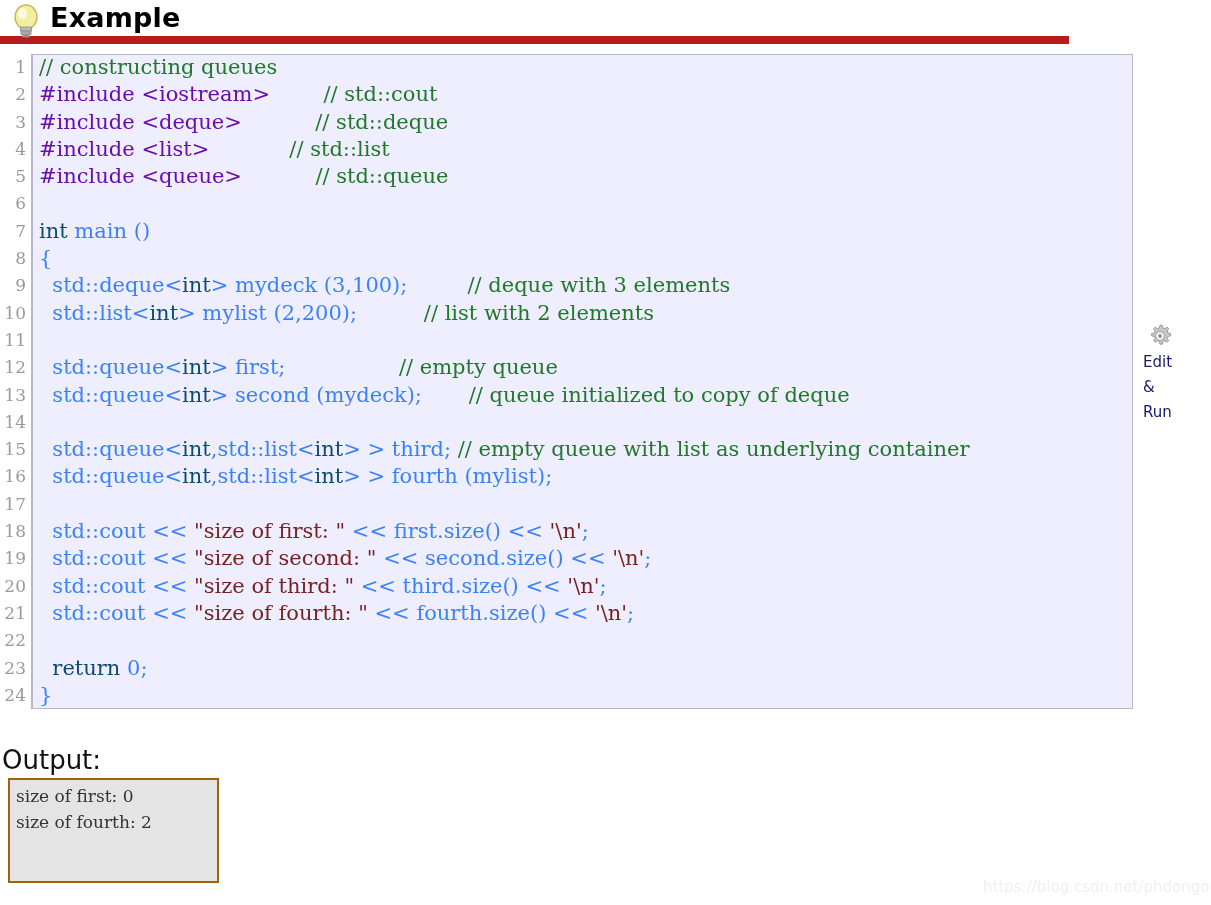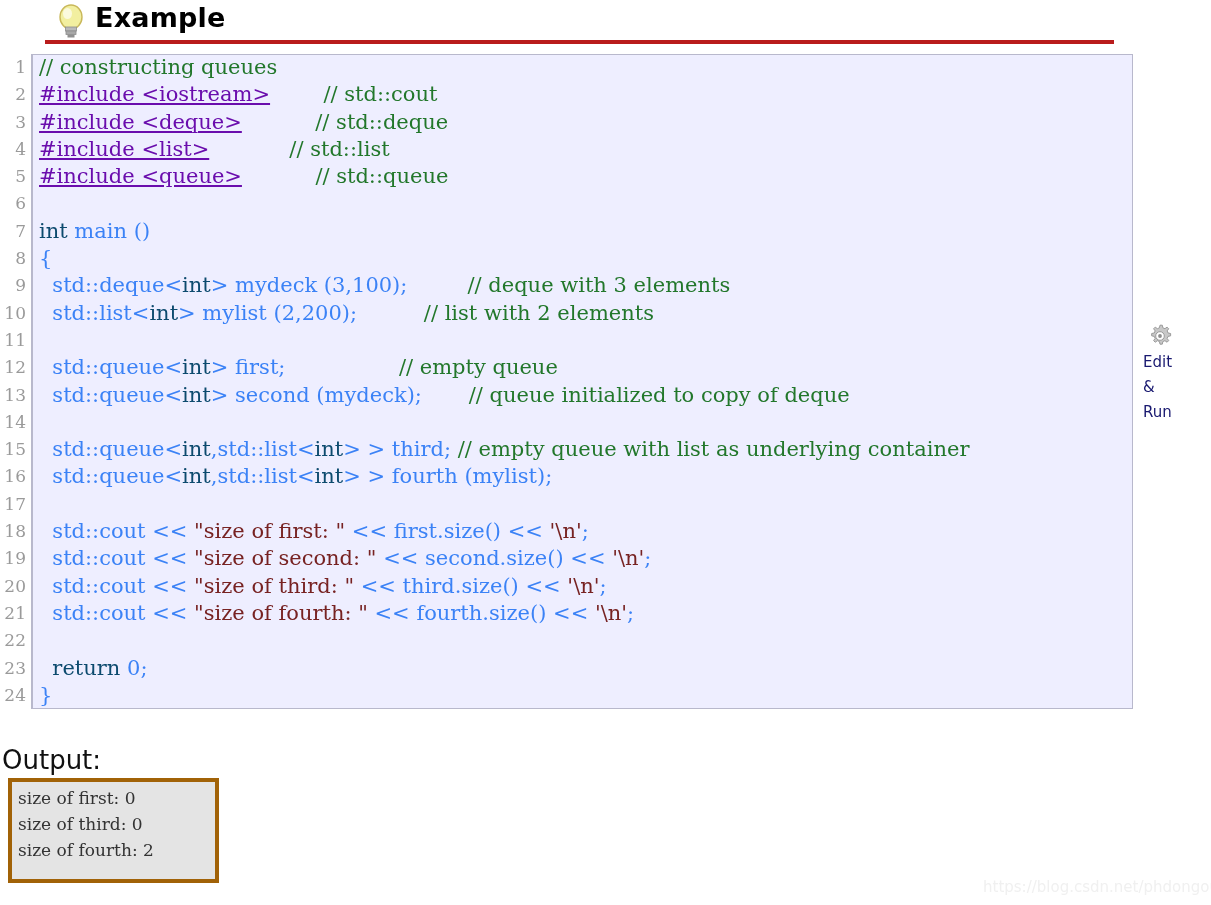--- a/index.html
+++ b/index.html
@@ -14,23 +14,22 @@
     font-family: "DejaVu Sans", sans-serif;
     overflow: hidden;
   }
 
   
   #header {
     position: absolute;
     left: 0; top: 0;
     width: 1069px;
     height: 44px;
-    border-bottom: 4px solid #b91c1c;
-    box-sizing: border-box;
-    margin-left: 45px;
+    border-bottom: 8px solid #b91c1c;
+    box-sizing: border-box;
   }
   #bulb-icon {
     position: absolute;
     left: 10px; top: 3px;
     width: 32px; height: 36px;
   }
   #page-title {
     position: absolute;
     left: 50px;
     top: 2px;
@@ -92,21 +91,21 @@
     white-space: pre;
     overflow: hidden;
   }
   .cl {
     display: block;
     height: 27.3px;
     line-height: 27.3px;
     white-space: pre;
   }
   .kw   { color: #0c4a6e; }
-  .pre  { color: #6a0dad; text-decoration: underline; }
+  .pre  { color: #6a0dad; }
   .cmt  { color: #22772b; }
   .str  { color: #772222; }
   .pun  { color: #3b82f6; }
 
   
   #editrun {
     position: absolute;
     left: 1143px;
     top: 322px;
     width: 68px;
@@ -134,21 +133,21 @@
     color: #111111;
     font-family: "DejaVu Sans", sans-serif;
   }
   #output-box {
     position: absolute;
     left: 8px;
     top: 778px;
     width: 211px;
     height: 105px;
     background: #e4e4e4;
-    border: 4px solid #a16207;
+    border: 2px solid #a16207;
     box-sizing: border-box;
     padding: 3px 6px 0 6px;
   }
   #output-box .ol {
     display: block;
     font-family: "DejaVu Serif", serif;
     font-size: 17px;
     line-height: 26px;
     color: #333333;
     white-space: pre;
@@ -217,17 +216,16 @@
     <circle cx="14" cy="14" r="1.9" fill="#8e8e8e"></circle>
   </svg>
   <span class="erline">Edit</span>
   <span class="erline">&amp;</span>
   <span class="erline">Run</span>
 </div>
 
 <div id="output-label">Output:</div>
 <div id="output-box">
     <span class="ol">size of first: 0</span>
-    <span class="ol">size of third: 0</span>
     <span class="ol">size of fourth: 2</span>
   </div>
 
 <div id="watermark">https://blog.csdn.net/phdongou</div>
 
 </body></html>

